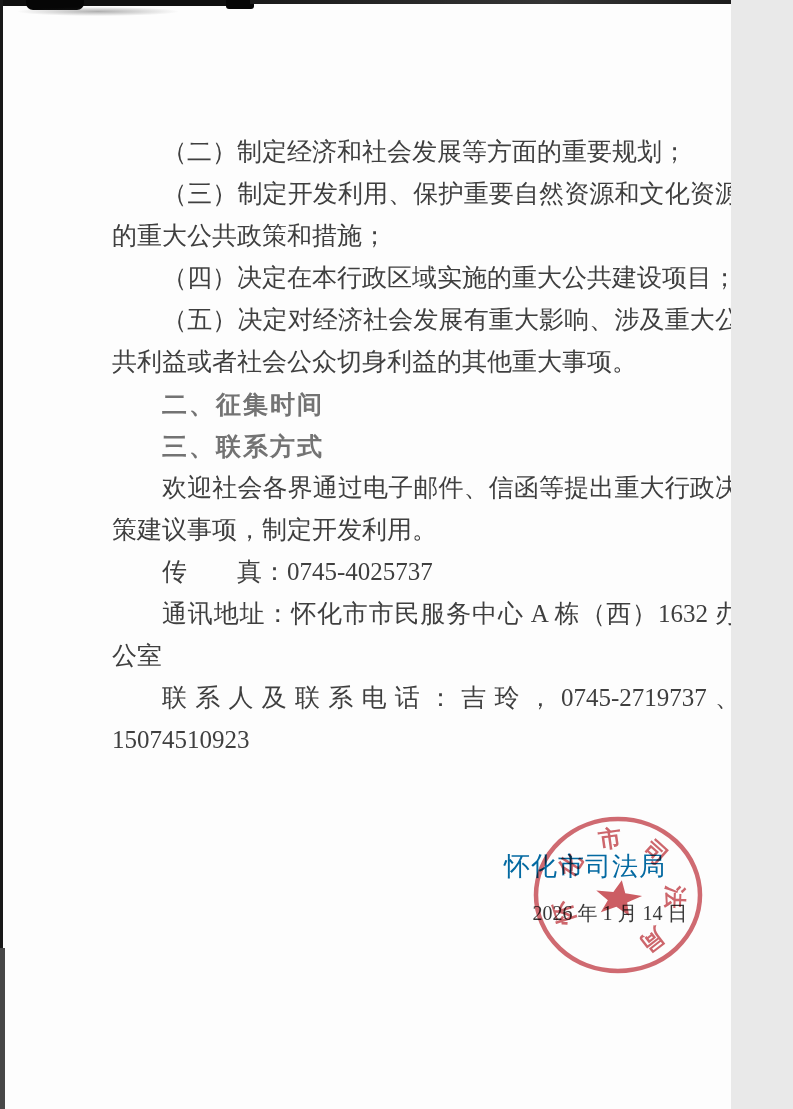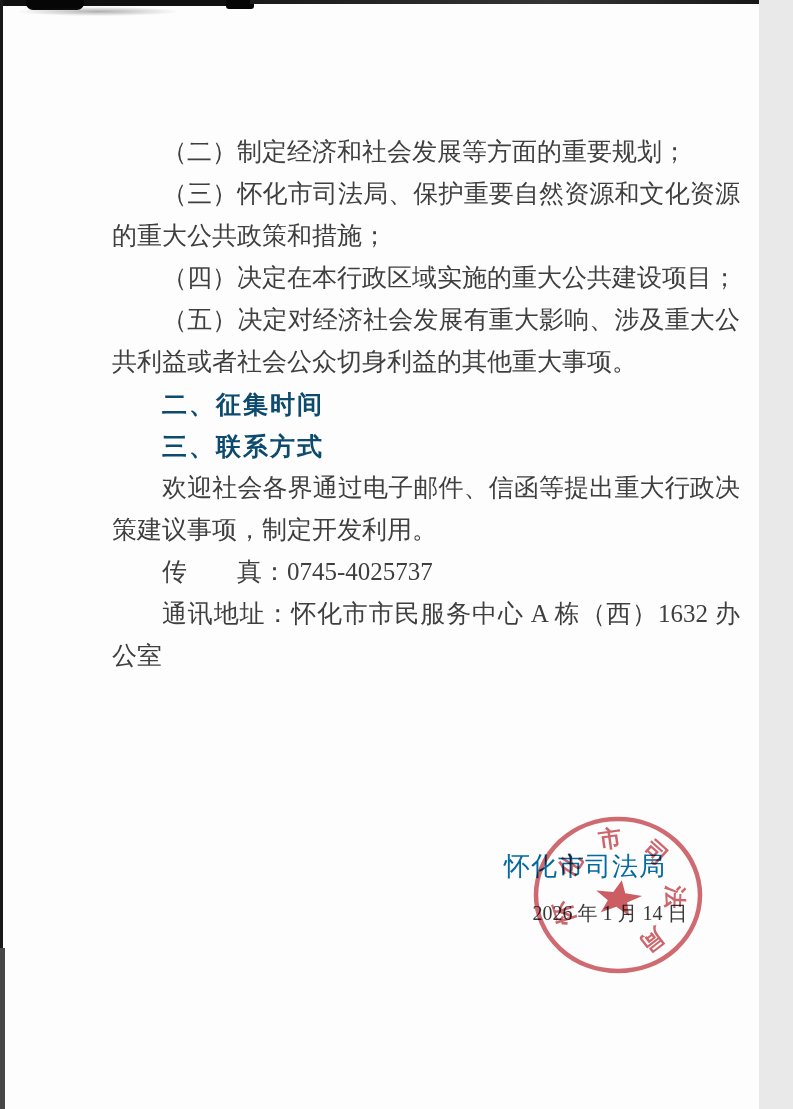--- a/index.html
+++ b/index.html
@@ -1,34 +1,34 @@
 <!DOCTYPE html>
 <html><head>
 <meta charset="utf-8">
 <style>
   html,body{margin:0;padding:0;}
   body{font-family:"Liberation Serif","DejaVu Serif",serif;background:#e9e9e9;}
-  .page{position:relative;width:759px;height:1109px;background:#fdfdfd;overflow:hidden;}
+  .page{position:relative;width:702px;height:1109px;background:#fdfdfd;overflow:hidden;padding-left:29px;}
 
   
   .scan-top-base{position:absolute;left:0;top:0;width:252px;height:6px;background:#101010;}
   .scan-top-blob1{position:absolute;left:26px;top:0;width:58px;height:10px;background:#060606;border-radius:0 0 7px 7px;}
   .scan-top-blob2{position:absolute;left:226px;top:0;width:28px;height:9px;background:#060606;border-radius:0 0 3px 3px;}
   .scan-top-thin{position:absolute;left:250px;top:0;width:543px;height:4px;
     background:linear-gradient(to right,#1a1a1a,#353535 55%,#141414);}
   .scan-top-shadow{position:absolute;left:18px;top:7px;width:160px;height:9px;
     background:radial-gradient(ellipse at center,rgba(50,50,50,.38),rgba(0,0,0,0) 72%);}
   .scan-left{position:absolute;left:0;top:0;width:3px;height:1109px;background:#181818;}
   .scan-left-bottom{position:absolute;left:0;top:948px;width:5px;height:161px;background:#474747;}
 
   
   .doc{position:absolute;left:112px;top:131px;width:628px;
        font-size:25px;line-height:42px;color:#3f3f3f;text-align:justify;}
   .doc p{margin:0;text-indent:2em;}
-  .heading{font-family:"Liberation Sans","DejaVu Sans",sans-serif;font-weight:bold;color:#0c4a6e;letter-spacing:2px;}
+  .heading{font-family:"Liberation Sans","DejaVu Sans",sans-serif;font-weight:bold;color:#737373;letter-spacing:2px;}
 
   
   .sig-agency{position:absolute;top:846px;left:455px;width:260px;text-align:center;
        font-size:26px;line-height:42px;color:#0369a1;letter-spacing:1px;}
   .sig-date{position:absolute;top:892px;left:478px;width:264px;text-align:center;
        font-size:20px;line-height:42px;color:#383838;}
 
   
   .seal{position:absolute;left:528px;top:810px;mix-blend-mode:multiply;opacity:.93;}
   .seal text{font-family:"Liberation Serif","DejaVu Serif",serif;font-weight:bold;}
@@ -41,31 +41,32 @@
   <div class="scan-top-base"></div>
   <div class="scan-top-blob1"></div>
   <div class="scan-top-blob2"></div>
   <div class="scan-top-thin"></div>
   <div class="scan-top-shadow"></div>
   <div class="scan-left"></div>
   <div class="scan-left-bottom"></div>
 
   <div class="doc">
     <p>（二）制定经济和社会发展等方面的重要规划；</p>
-    <p>（三）怀化市司法局、保护重要自然资源和文化资源的重大公共政策和措施；</p>
+    <p>（三）制定开发利用、保护重要自然资源和文化资源的重大公共政策和措施；</p>
     <p>（四）决定在本行政区域实施的重大公共建设项目；</p>
     <p>（五）决定对经济社会发展有重大影响、涉及重大公共利益或者社会公众切身利益的其他重大事项。</p>
 
     <p class="heading">二、征集时间</p>
 
     <p class="heading">三、联系方式</p>
     <p>欢迎社会各界通过电子邮件、信函等提出重大行政决策建议事项，制定开发利用。</p>
 
     <p><span>传　　真：</span><span>0745-4025737</span></p>
     <p><span>通讯地址：</span><span>怀化市市民服务中心 A 栋（西）1632 办公室</span></p>
+    <p><span>联系人及联系电话：</span><span>吉玲，0745-2719737、15074510923</span></p>
   </div>
 
   <div class="sig-agency">怀化市司法局</div>
   <div class="sig-date">2026 年 1 月 14 日</div>
 
   <svg class="seal" width="180" height="170" viewBox="0 0 180 170">
     <ellipse cx="90" cy="85" rx="82" ry="76" fill="none" stroke="#c84e55" stroke-width="4.5" opacity="0.9"></ellipse>
     <g transform="translate(90,89) scale(1.06,0.82) rotate(9) translate(-90,-88)">
       <path fill="#c6424a" opacity="0.92" d="M90,65 L95.7,80.15 L111.87,80.89 L99.22,91.0
         L103.5,106.6 L90,97.7 L76.5,106.6 L80.78,91.0 L68.13,80.89 L84.3,80.15 Z"></path>

